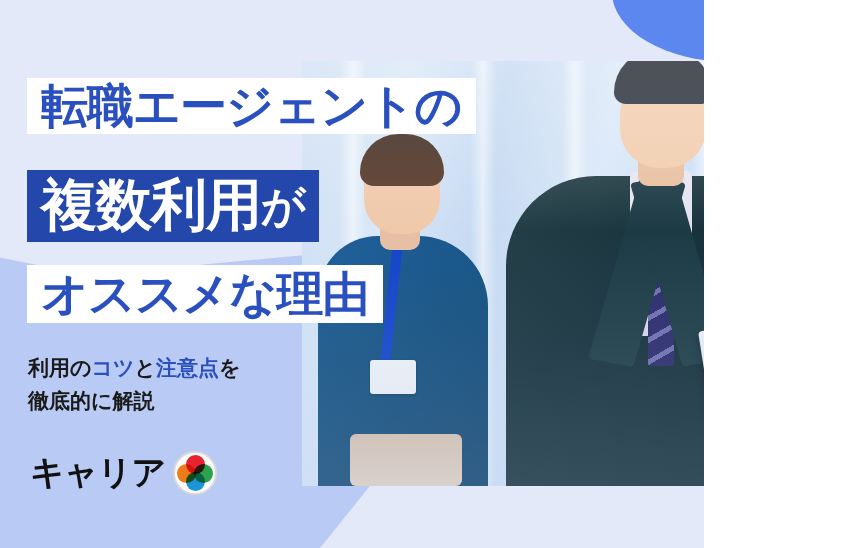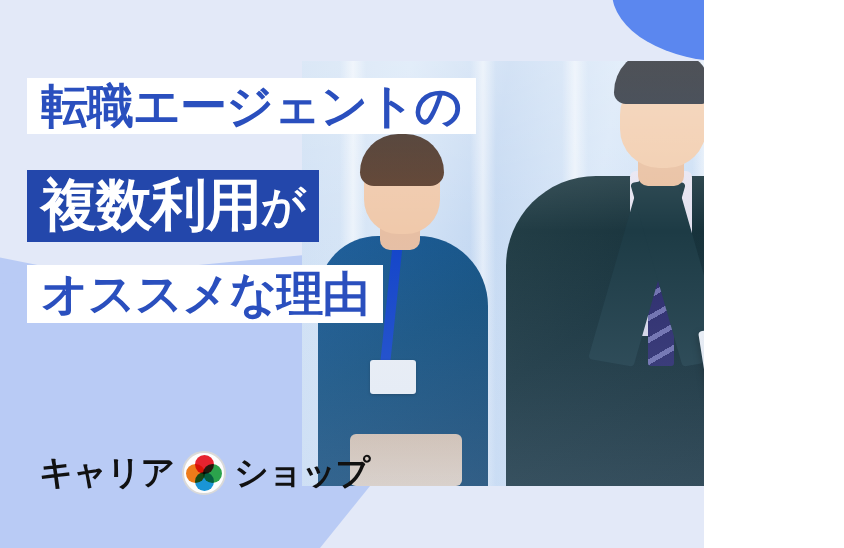--- a/index.html
+++ b/index.html
@@ -161,21 +161,21 @@
   .subtitle{
     position:absolute;left:28px;top:352px;width:270px;
     font-size:21px;font-weight:700;line-height:1.55;color:#1a1a1a;
     font-family:"DejaVu Sans","Liberation Sans",sans-serif;
   }
   .subtitle .hl{color:#2a4fbe;}
 
   
   .logo{
     position:absolute;left:30px;top:450px;
-    display:flex;align-items:center;gap:8px;margin-left:9px;
+    display:flex;align-items:center;gap:8px;
   }
   .logo-text{
     font-size:34px;font-weight:800;color:#111111;letter-spacing:-1px;
     font-family:"DejaVu Sans","Liberation Sans",sans-serif;
   }
   .logo-mark{
     position:relative;width:40px;height:40px;border-radius:50%;
     border:2px solid #d9d9d9;background:#fdfdfd;flex:0 0 auto;
   }
   .logo-mark i{position:absolute;width:19px;height:19px;border-radius:50%;mix-blend-mode:multiply;}
@@ -248,25 +248,28 @@
 
   <div class="line line-2">
     <span>複数利用</span>
       <span class="small">が</span>
   </div>
 
   <div class="line line-3">
     <span>オススメな理由</span>
   </div>
 
+  <div class="subtitle">
+    <span>利用の</span><span class="hl">コツ</span><span>と</span><span class="hl">注意点</span><span>を</span><br>
+    <span>徹底的に解説</span>
+  </div>
 
   <div class="logo">
     <span class="logo-text">キャリア</span>
     <span class="logo-mark">
       <i class="c-top"></i>
       <i class="c-left"></i>
       <i class="c-right"></i>
       <i class="c-bottom"></i>
     </span>
-    <span class="logo-text">ショップ</span>
   </div>
 
 </div>
 
 </body></html>

